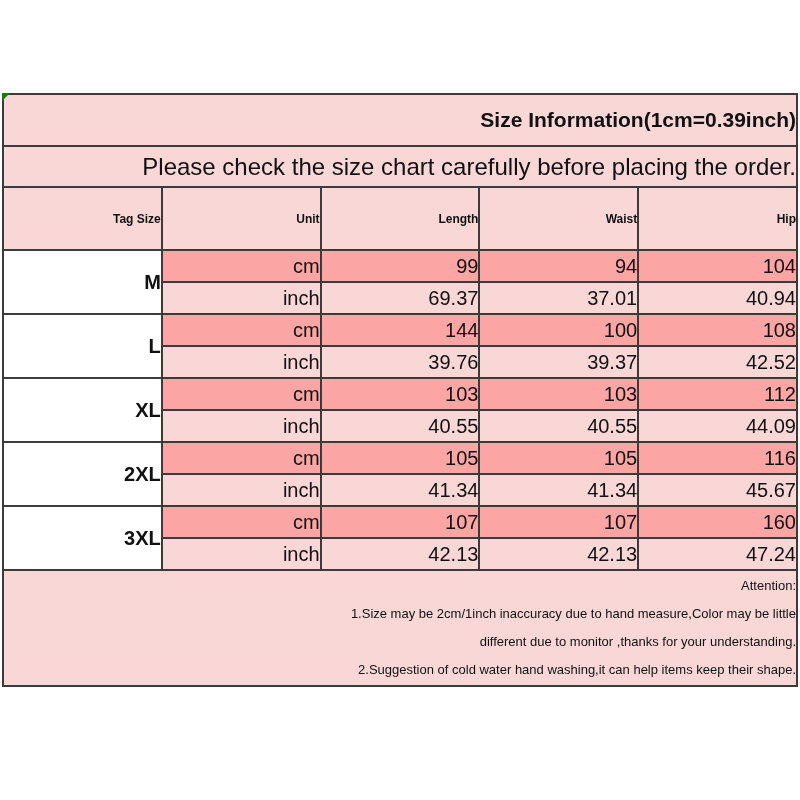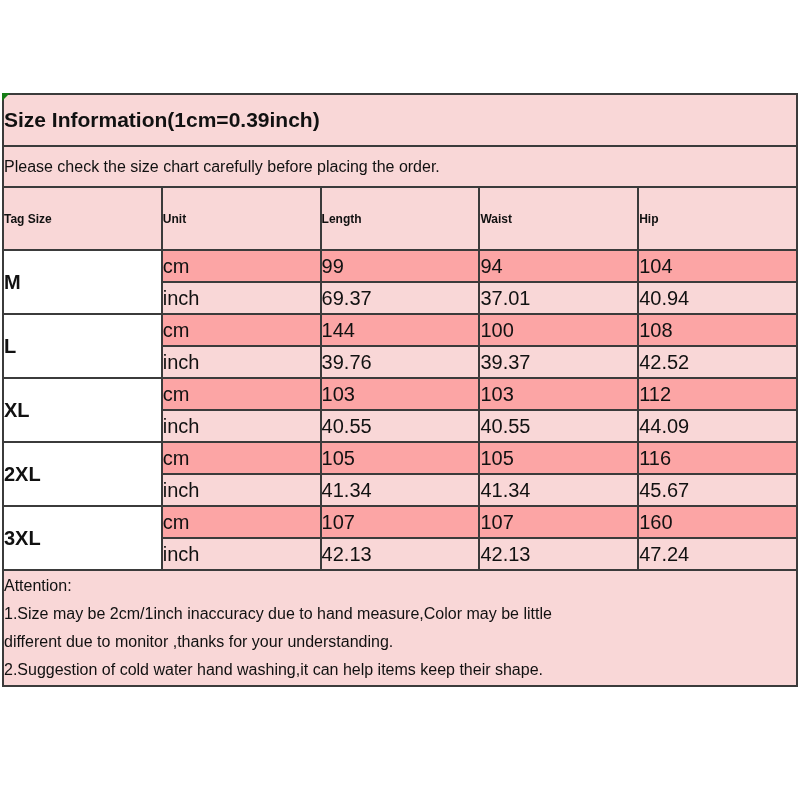--- a/index.html
+++ b/index.html
@@ -18,53 +18,53 @@
     left: 2px;
     width: 796px;
   }
   table.size-chart {
     border-collapse: collapse;
     width: 100%;
     table-layout: fixed;
   }
   table.size-chart td, table.size-chart th {
     border: 2px solid #3b3b3b;
-    text-align: left;
+    text-align: right;
     vertical-align: middle;
     padding: 0;
     overflow: hidden;
   }
   .pink { background: #f9d7d7; }
   .white { background: #fca5a5; }
   .title-cell {
     height: 50px;
     font-size: 21px;
     font-weight: bold;
   }
   .subtitle-cell {
     height: 39px;
-    font-size: 16px;
+    font-size: 24px;
     font-weight: normal;
     margin-top: 8px;
   }
   .header-cell {
     height: 61px;
     font-size: 12px;
     font-weight: bold;
   }
   .data-row td { height: 30px; font-size: 20px; }
   .tag-cell { font-size: 21px; font-weight: bold; background: #ffffff; }
   .attention-cell {
     text-align: left;
     padding: 12px 6px 10px 6px;
     height: 114px;
     vertical-align: top;
   }
   .attention-cell div {
-    font-size: 16px;
+    font-size: 13px;
     line-height: 28px;
     white-space: nowrap;
   }
   .corner-mark {
     position: absolute;
     top: 93px;
     left: 2px;
     width: 0;
     height: 0;
     border-top: 8px solid #157c15;

